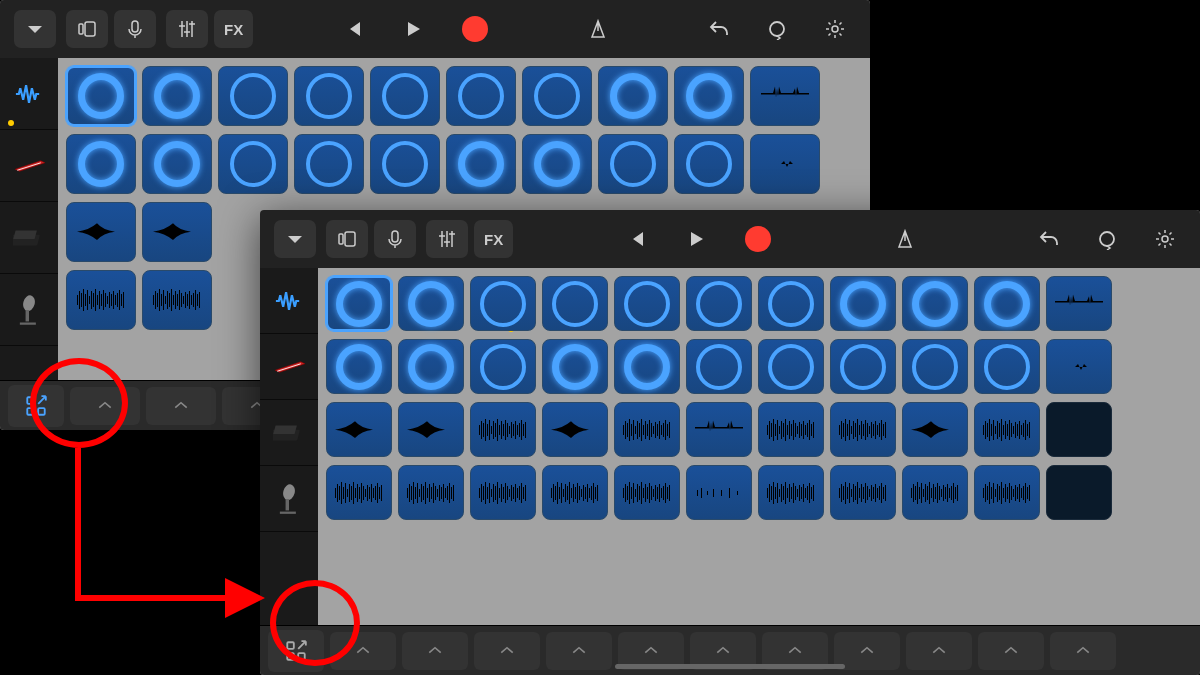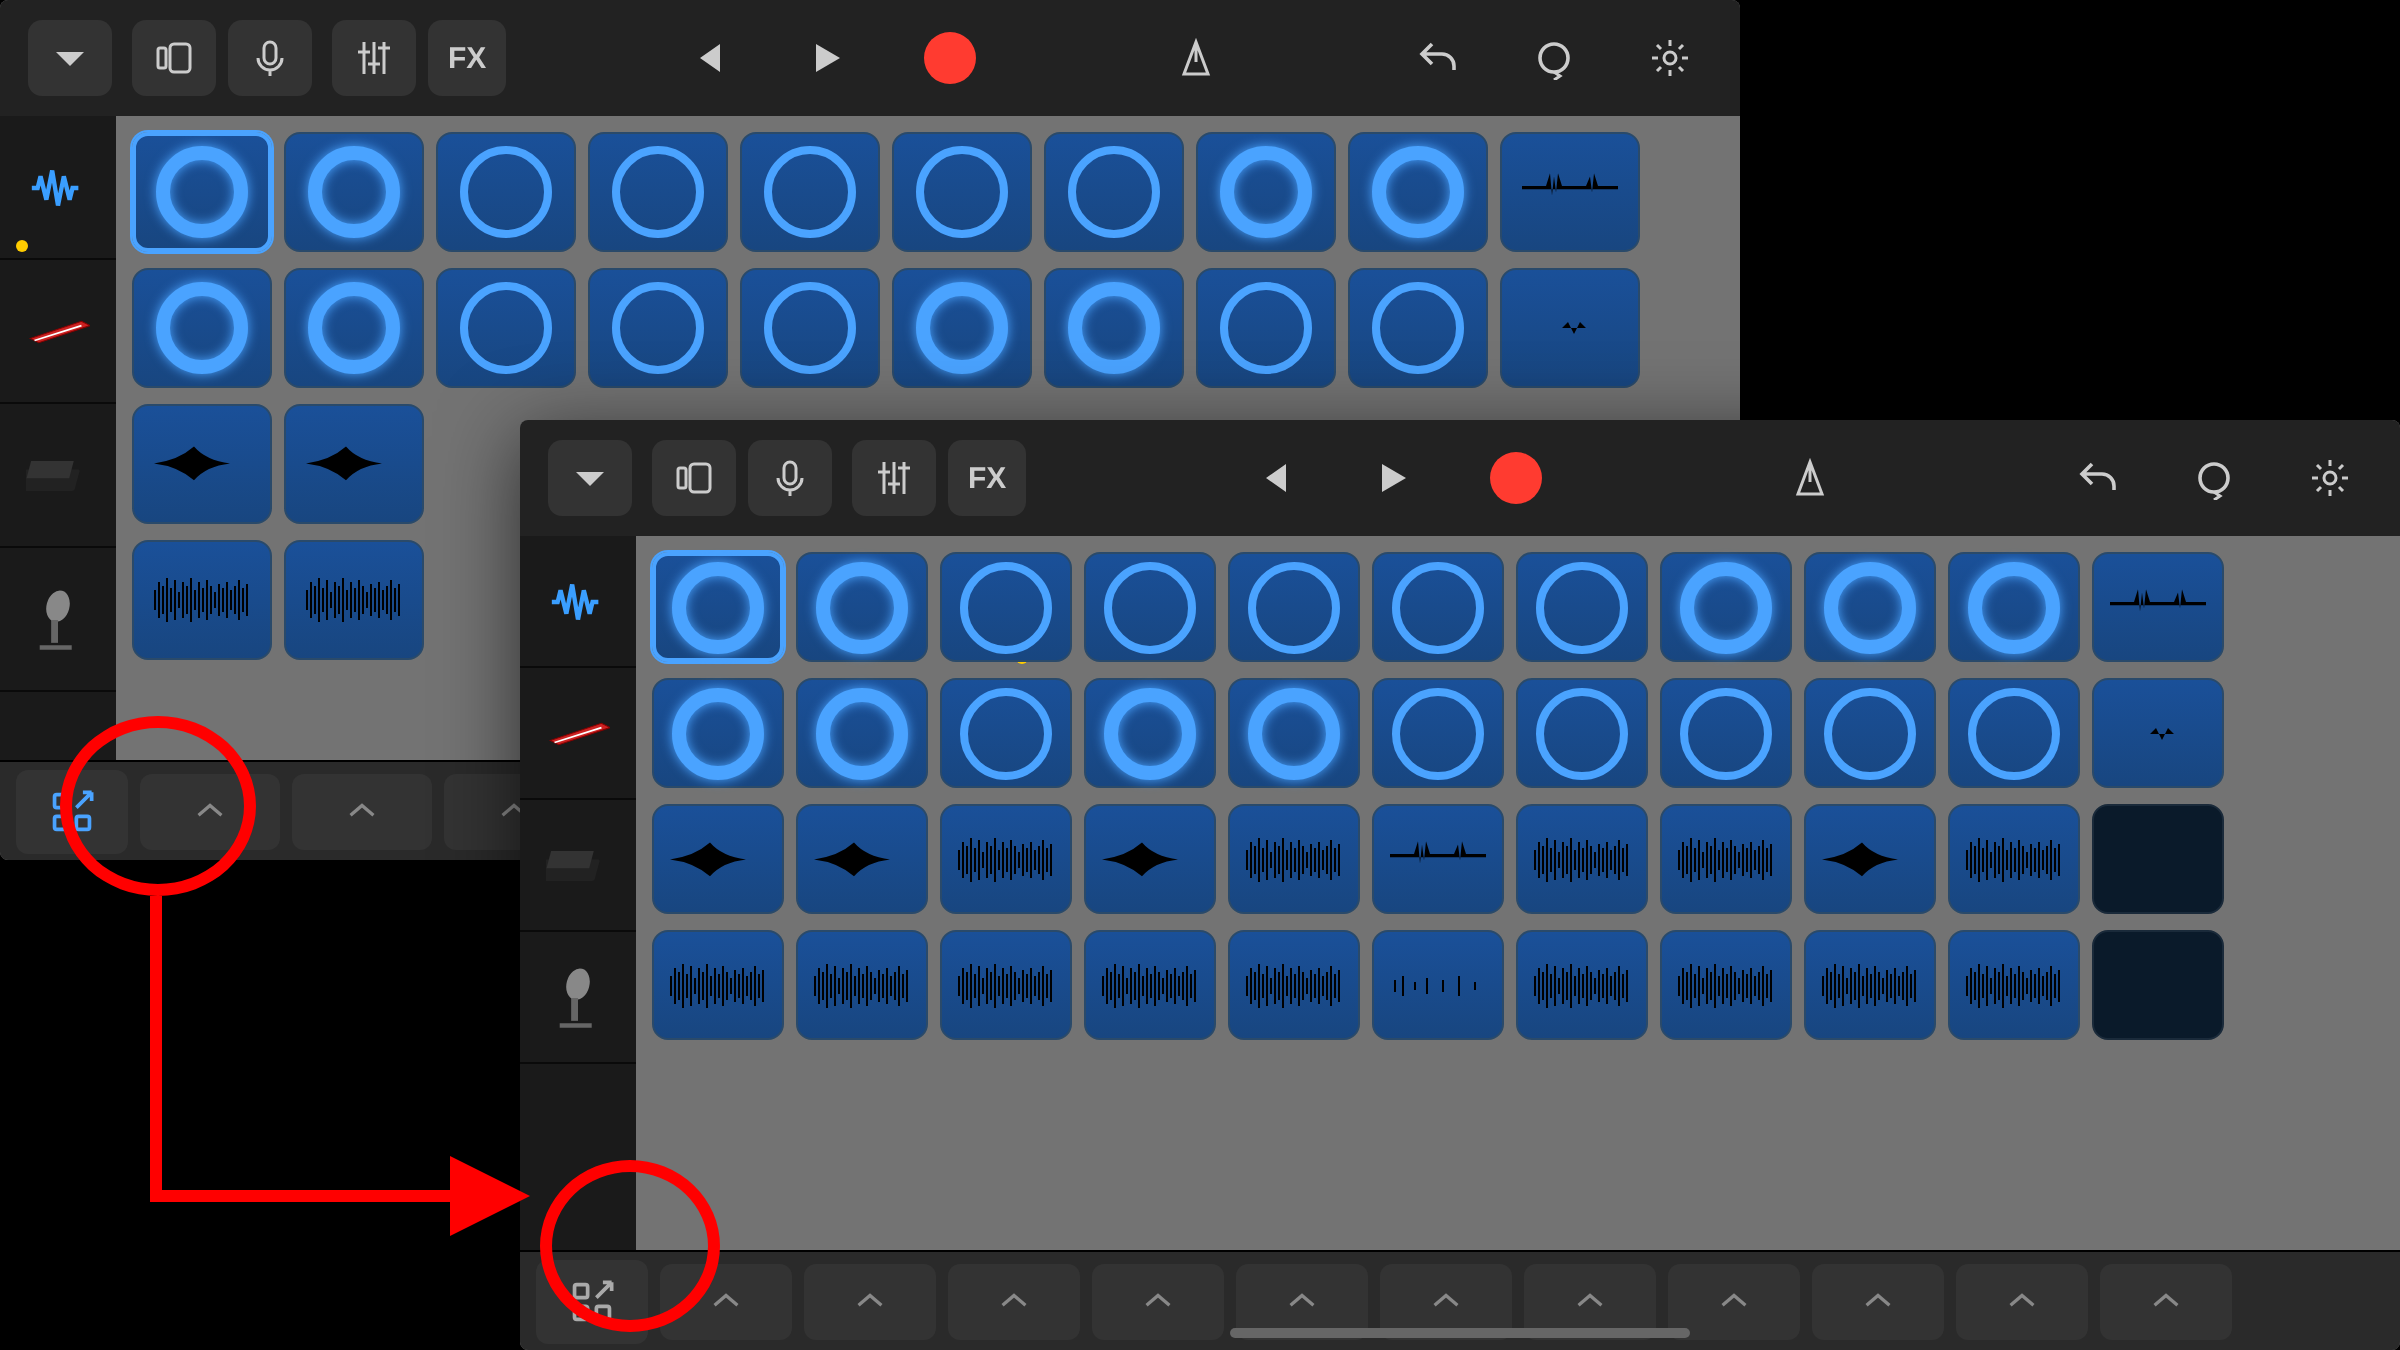--- a/index.html
+++ b/index.html
@@ -1,17 +1,17 @@
 <!DOCTYPE html>
 <html><head>
 <meta charset="utf-8">
 <style>
   *{box-sizing:border-box;margin:0;padding:0}
   body{background:#000;width:1200px;height:675px;overflow:hidden;font-family:-apple-system,sans-serif;position:relative}
-  .window{position:absolute;background:#737373;border-radius:4px;overflow:hidden}
+  .window{position:absolute;background:#a3a3a3;border-radius:4px;overflow:hidden}
   .win1{left:0;top:0;width:870px;height:430px}
   .win2{left:260px;top:210px;width:940px;height:465px;box-shadow:0 8px 40px rgba(0,0,0,.6)}
 
   .toolbar{height:58px;background:#222;display:flex;align-items:center;padding:0 14px;gap:10px}
   .tbtn{background:#333;border-radius:7px;height:38px;display:flex;align-items:center;justify-content:center;color:#ccc;padding:0 10px}
   .tbtn svg{width:22px;height:22px}
   .fx-group{display:flex;gap:6px}
   .transport{display:flex;gap:18px;margin:0 auto;align-items:center}
   .transport .tbtn{background:transparent}
   .rec-dot{width:26px;height:26px;border-radius:50%;background:#ff3b30}

